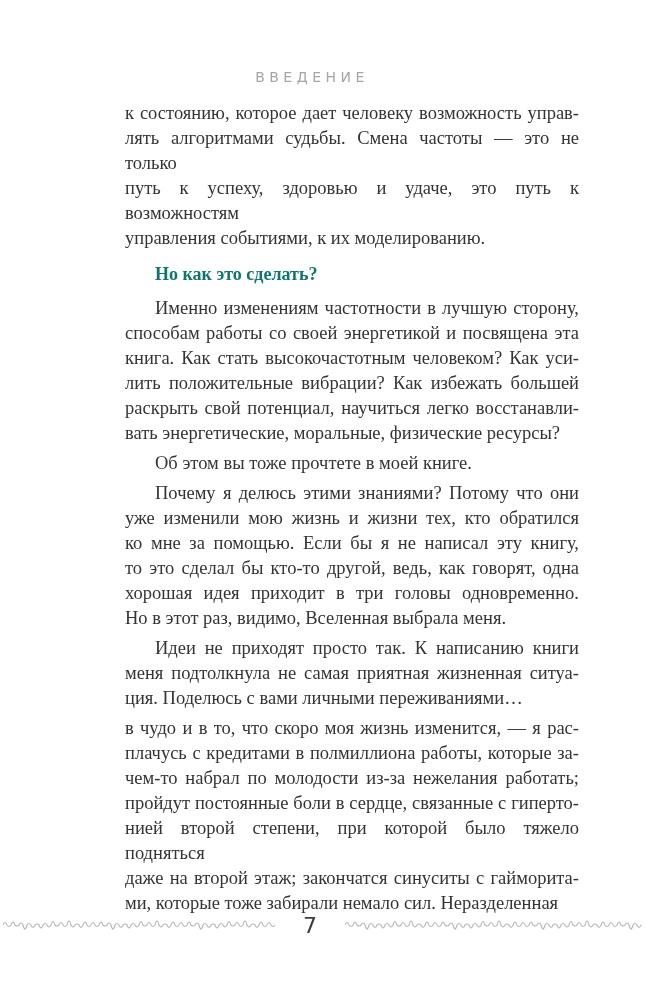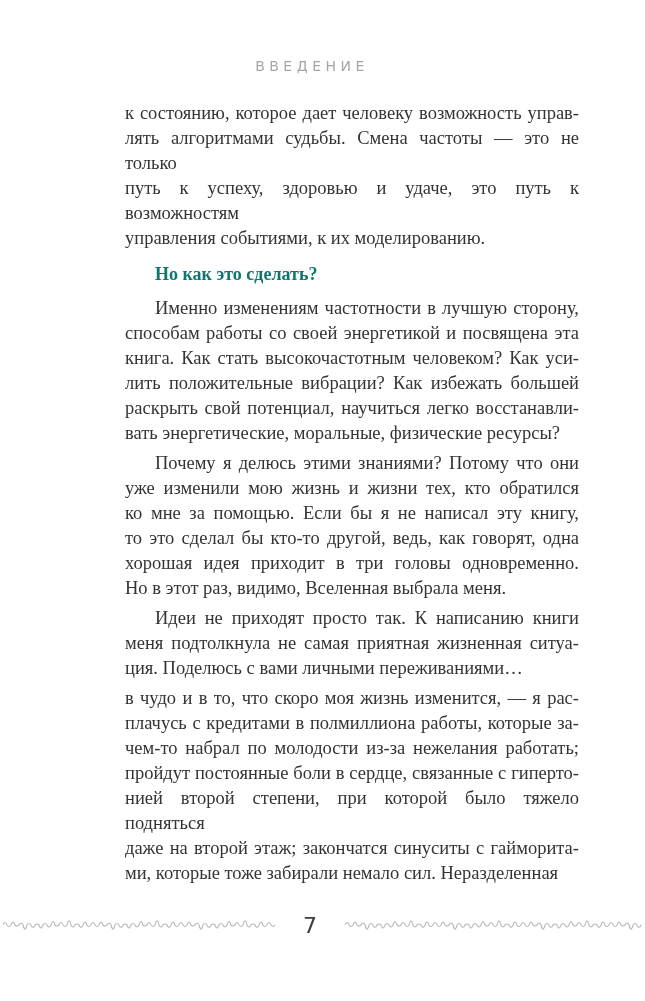--- a/index.html
+++ b/index.html
@@ -6,21 +6,21 @@
   .page{
     position:relative;
     width:645px;height:1001px;
     margin:0 auto;
     background:#ffffff;
     overflow:hidden;
     font-family:"Liberation Serif", serif;
   }
   .running-head{
     position:absolute;
-    left:85px;top:58px;width:454px;
+    left:85px;top:69px;width:454px;
     text-align:center;
     font-family:"DejaVu Sans", sans-serif;
     font-size:14px;
     letter-spacing:4.5px;
     color:#a6a6a6;
   }
   .text-column{
     position:absolute;
     left:85px;top:101px;width:454px;
     font-family:"Liberation Serif", serif;
@@ -90,20 +90,23 @@
       <h2 class="blk heading">Но как это сделать?</h2>
       <div class="blk para">
         <div class="line indent">Именно изменениям частотности в лучшую сторону,</div>
         <div class="line">способам работы со своей энергетикой и посвящена эта</div>
         <div class="line">книга. Как стать высокочастотным человеком? Как уси-</div>
         <div class="line">лить положительные вибрации? Как избежать большей</div>
         <div class="line">раскрыть свой потенциал, научиться легко восстанавли-</div>
         <div class="line last">вать энергетические, моральные, физические ресурсы?</div>
       </div>
       <div class="blk para">
+        <div class="line last indent">Об этом вы тоже прочтете в моей книге.</div>
+      </div>
+      <div class="blk para">
         <div class="line indent">Почему я делюсь этими знаниями? Потому что они</div>
         <div class="line">уже изменили мою жизнь и жизни тех, кто обратился</div>
         <div class="line">ко мне за помощью. Если бы я не написал эту книгу,</div>
         <div class="line">то это сделал бы кто-то другой, ведь, как говорят, одна</div>
         <div class="line">хорошая идея приходит в три головы одновременно.</div>
         <div class="line last">Но в этот раз, видимо, Вселенная выбрала меня.</div>
       </div>
       <div class="blk para">
         <div class="line indent">Идеи не приходят просто так. К написанию книги</div>
         <div class="line">меня подтолкнула не самая приятная жизненная ситуа-</div>

